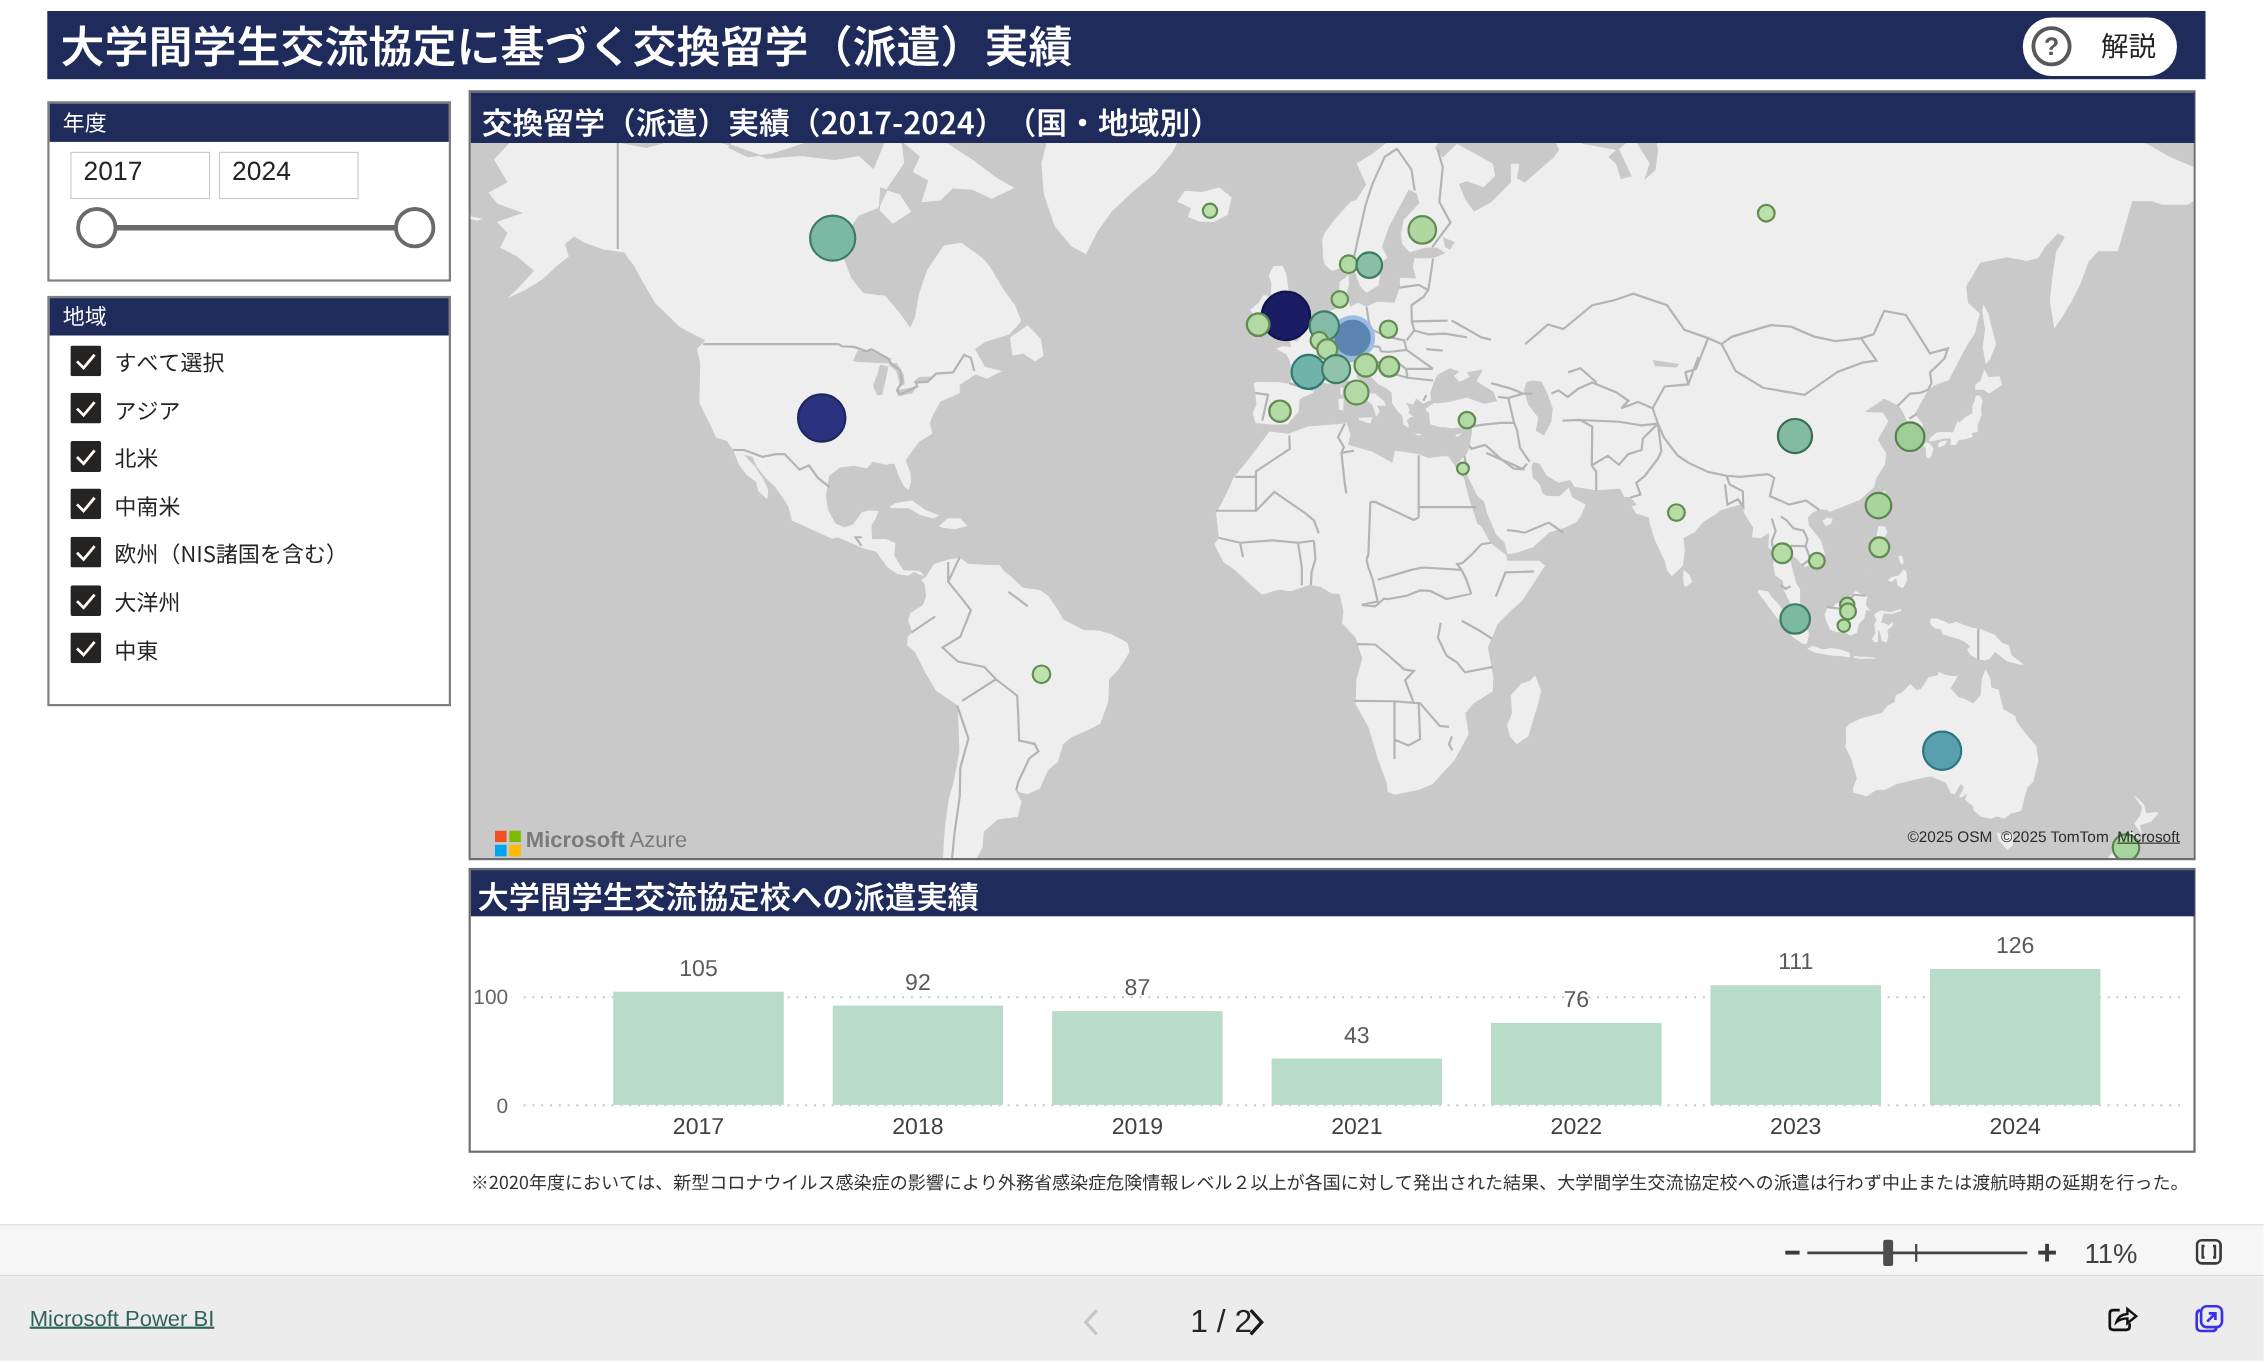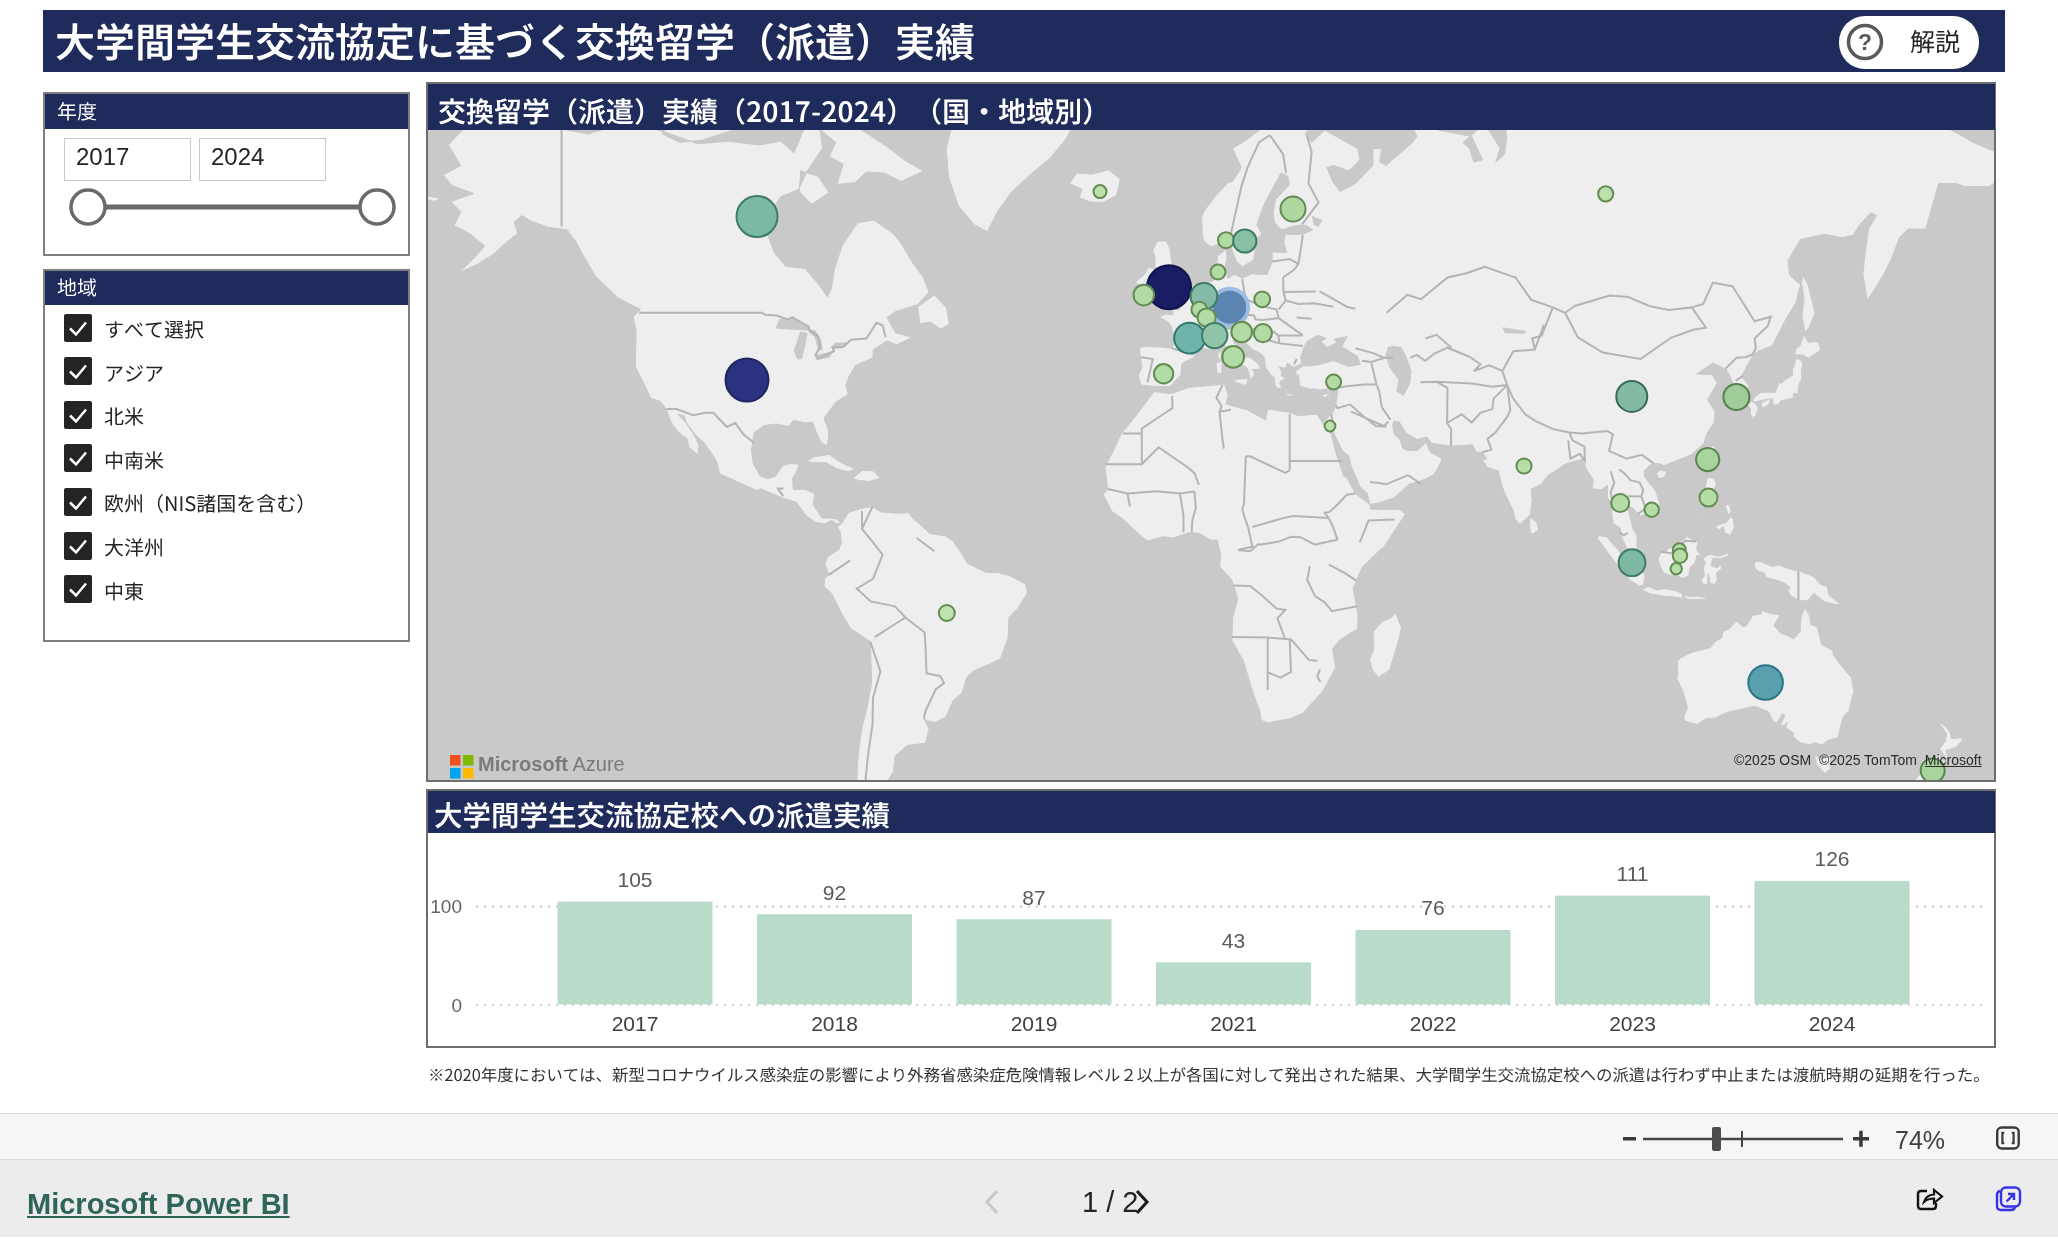--- a/index.html
+++ b/index.html
@@ -183,27 +183,27 @@
   </svg>
 <div class="abs" style="left:0;top:1113px;width:2058px;height:46px;background:#f6f6f6;border-top:1px solid #dadada"></div>
 <svg class="abs" style="left:1620px;top:1118px" width="250" height="40">
     <rect x="3" y="19" width="13" height="3.5" fill="#3a3a3a"></rect>
     <line x1="23" y1="21" x2="223" y2="21" stroke="#444" stroke-width="2.5"></line>
     <line x1="122" y1="13" x2="122" y2="29" stroke="#444" stroke-width="2"></line>
     <rect x="92" y="9" width="9" height="24" rx="2" fill="#4d4d4d"></rect>
     <rect x="233" y="19" width="16" height="3.5" fill="#3a3a3a"></rect>
     <rect x="239.2" y="12.8" width="3.5" height="16" fill="#3a3a3a"></rect>
   </svg>
-<div class="abs" style="left:1895px;top:1126px;font-size:25px;color:#404040">74%</div>
+<div class="abs" style="left:1895px;top:1126px;font-size:25px;color:#404040">11%</div>
 <svg class="abs" style="left:1996px;top:1126px" width="25" height="25">
     <rect x="1.2" y="1.5" width="21.5" height="21" rx="4.5" fill="none" stroke="#3a3a3a" stroke-width="2.4"></rect>
     <path d="M8.2 6.8 H6.4 V17.2 H8.2 M15.8 6.8 H17.6 V17.2 H15.8" fill="none" stroke="#3a3a3a" stroke-width="2.2"></path>
   </svg>
 <div class="abs" style="left:0;top:1159px;width:2058px;height:77px;background:#ececec;border-top:1px solid #d9d9d9"></div>
-<div class="abs" style="left:27px;top:1188px;font-size:29px;font-weight:bold;color:#2f6458;text-decoration:underline">Microsoft Power BI</div>
+<div class="abs" style="left:27px;top:1188px;font-size:20px;font-weight:normal;color:#2f6458;text-decoration:underline">Microsoft Power BI</div>
 <svg class="abs" style="left:982px;top:1188px" width="20" height="28">
     <path d="M15 3 L5 14 L15 25" fill="none" stroke="#c8c8c8" stroke-width="3"></path>
   </svg>
 <div class="abs" style="left:1082px;top:1186px;font-size:29px;color:#252423">1 / 2</div>
 <svg class="abs" style="left:1132px;top:1188px" width="20" height="28">
     <path d="M5 3 L15 14 L5 25" fill="none" stroke="#1a1a1a" stroke-width="3"></path>
   </svg>
 <svg class="abs" style="left:1914px;top:1186px" width="32" height="28" viewBox="0 0 32 28">
     <path d="M13 5 H7 Q4 5 4 8 V20 Q4 23 7 23 H19 Q22 23 22 20 V17" fill="none" stroke="#111" stroke-width="2.4"></path>
     <path d="M10 16 Q12 9 20 8.5 V4 L28 10.5 L20 17 V12.5 Q14 12.5 10 16 Z" fill="none" stroke="#111" stroke-width="2.2"></path>

